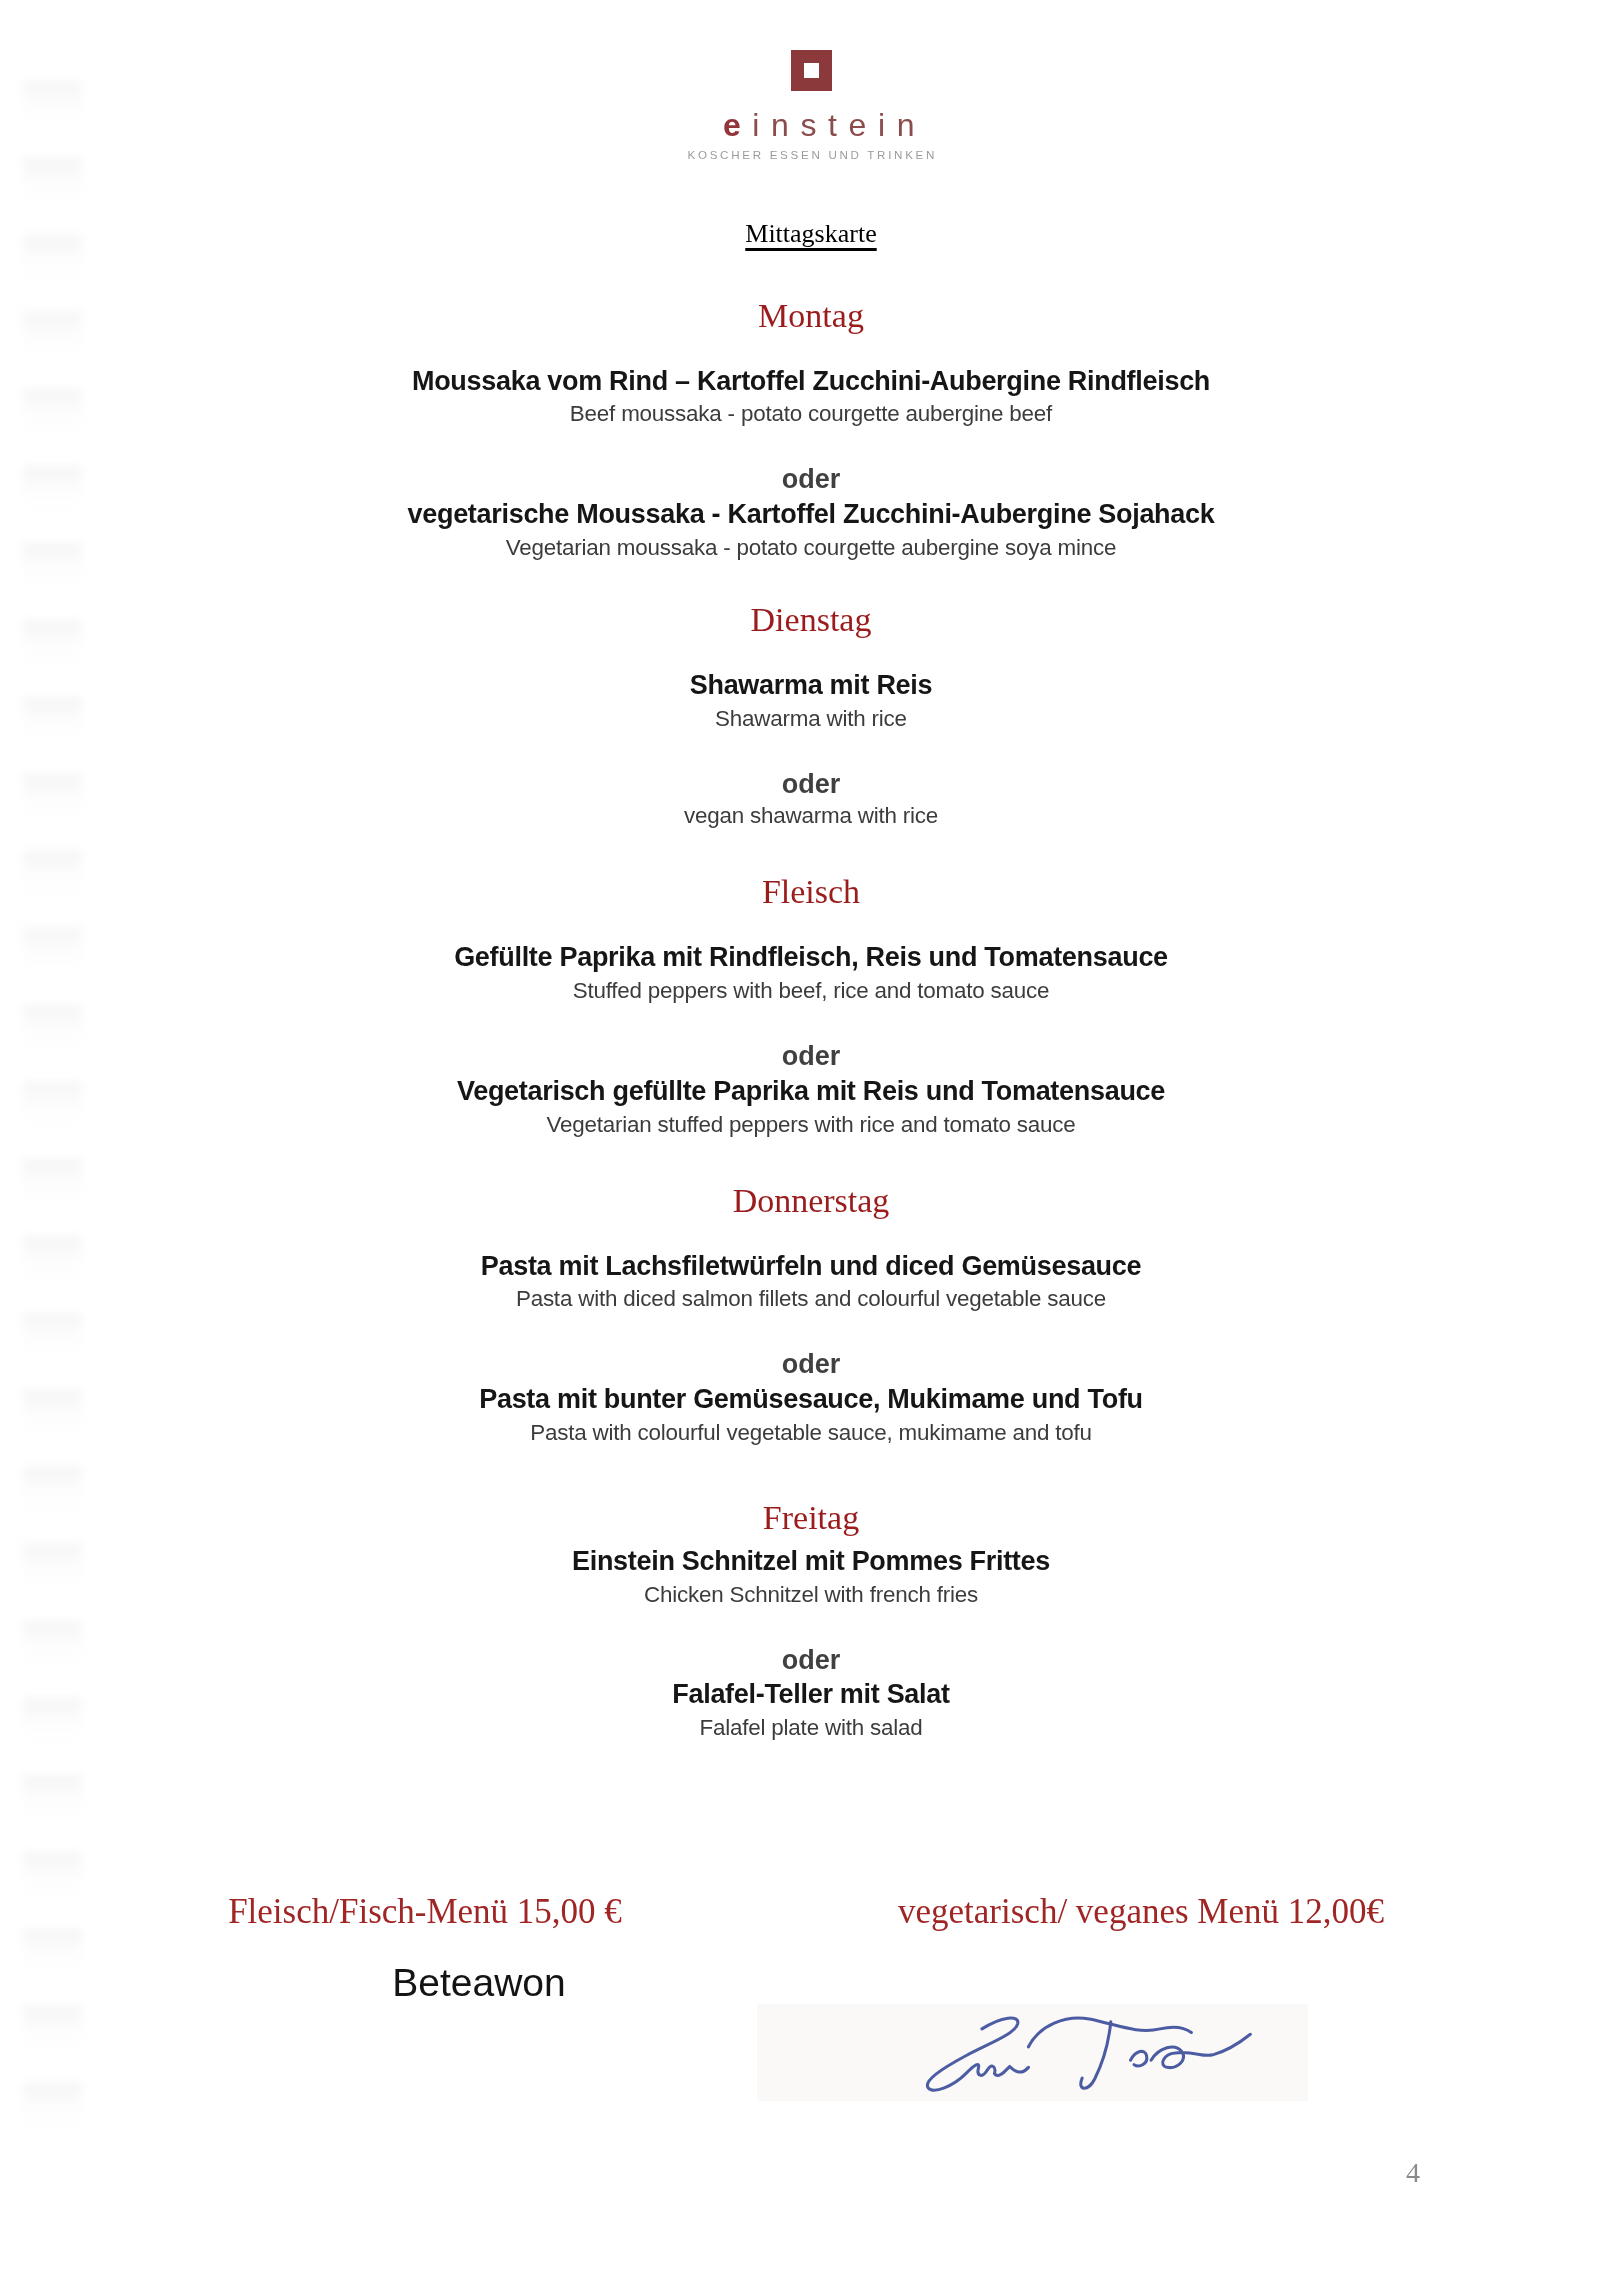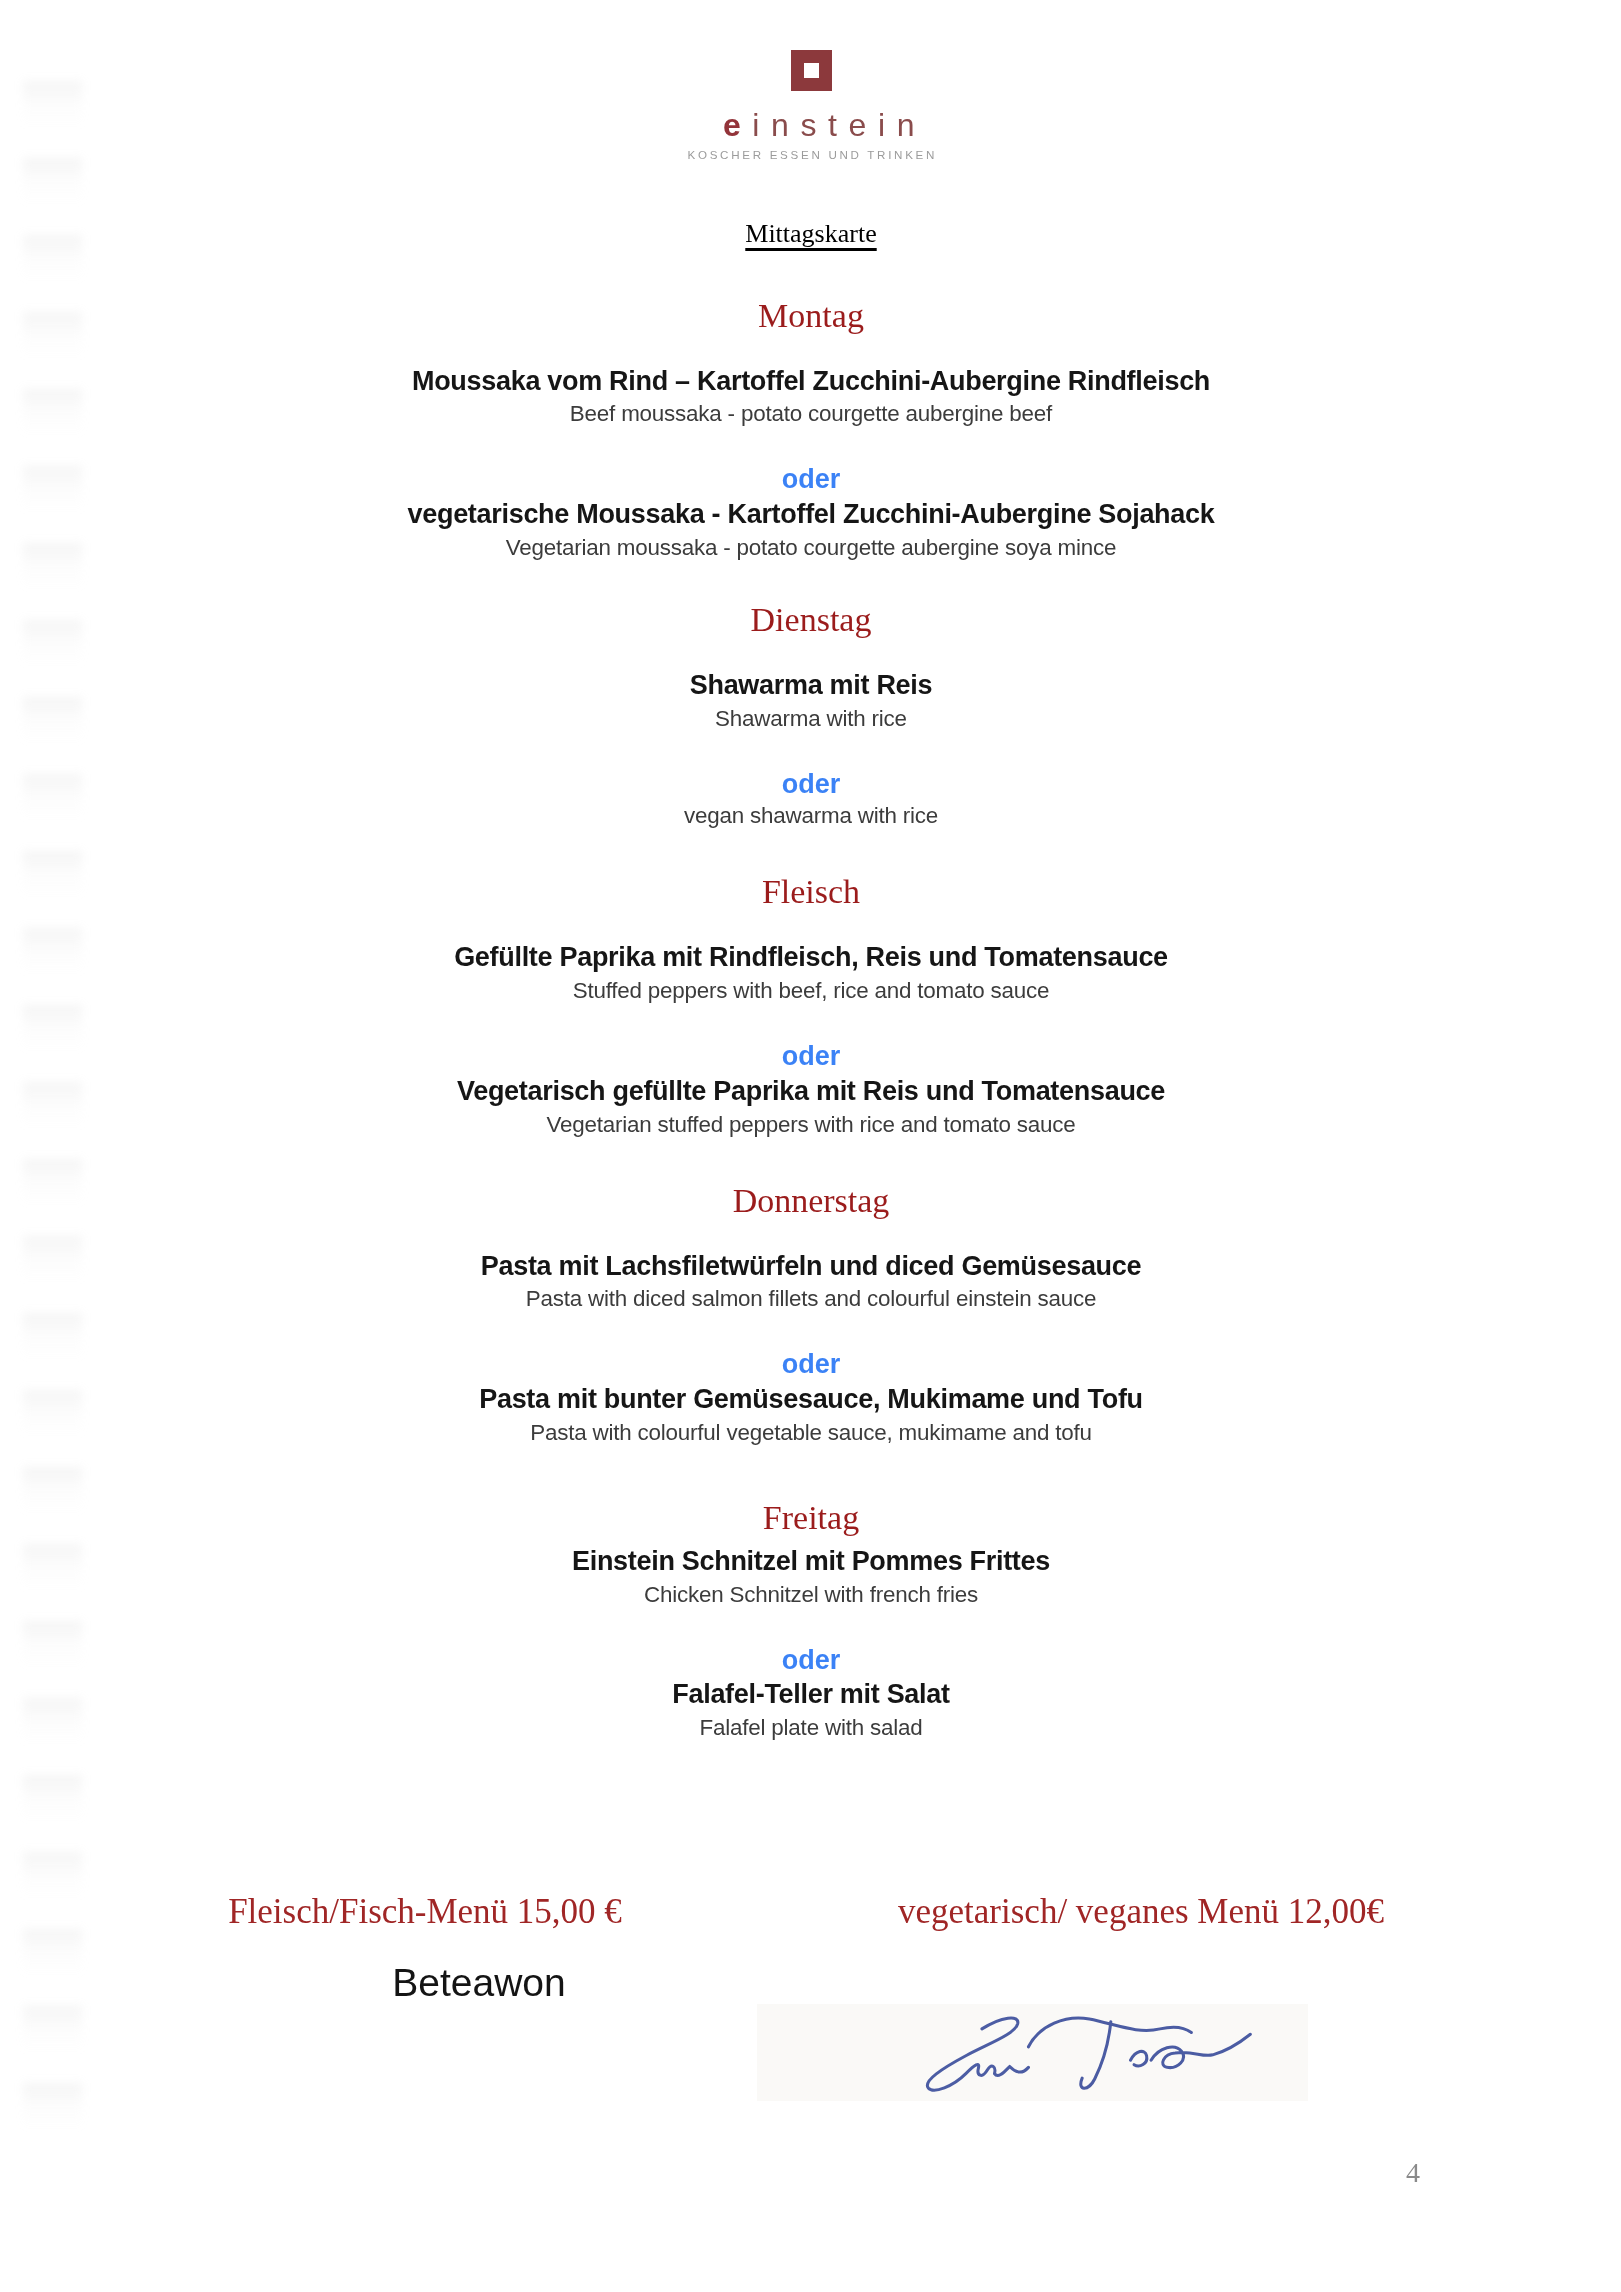--- a/index.html
+++ b/index.html
@@ -77,21 +77,21 @@
   .day.tight .dish-de.first { margin-top:7.2px; }
   .dish-en {
     margin-top:2.7px;
     font-size:22.4px; line-height:27px;
     font-weight:400; letter-spacing:-0.2px;
     color:#3c3c3c;
   }
   .oder {
     margin-top:36px;
     font-size:27px; line-height:32px;
-    font-weight:700; color:#3b82f6;
+    font-weight:700; color:#404040;
   }
   .dish-de.second { margin-top:1.8px; }
 
   
   .price {
     position:absolute; top:1891px;
     transform:translateX(-50%);
     font-family:"Liberation Serif", serif;
     font-size:35px; line-height:41px;
     color:#a02626; white-space:nowrap;
@@ -157,21 +157,21 @@
       <div class="dish-de first">Gefüllte Paprika mit Rindfleisch, Reis und Tomatensauce</div>
       <div class="dish-en">Stuffed peppers with beef, rice and tomato sauce</div>
       <div class="oder">oder</div>
       <div class="dish-de second">Vegetarisch gefüllte Paprika mit Reis und Tomatensauce</div>
       <div class="dish-en">Vegetarian stuffed peppers with rice and tomato sauce</div>
     </div>
 
     <div class="day mt48">
       <div class="day-heading">Donnerstag</div>
       <div class="dish-de first">Pasta mit Lachsfiletwürfeln und diced Gemüsesauce</div>
-      <div class="dish-en">Pasta with diced salmon fillets and colourful einstein sauce</div>
+      <div class="dish-en">Pasta with diced salmon fillets and colourful vegetable sauce</div>
       <div class="oder">oder</div>
       <div class="dish-de second">Pasta mit bunter Gemüsesauce, Mukimame und Tofu</div>
       <div class="dish-en">Pasta with colourful vegetable sauce, mukimame and tofu</div>
     </div>
 
     <div class="day mt58 tight">
       <div class="day-heading">Freitag</div>
       <div class="dish-de first">Einstein Schnitzel mit Pommes Frittes</div>
       <div class="dish-en">Chicken Schnitzel with french fries</div>
       <div class="oder">oder</div>

